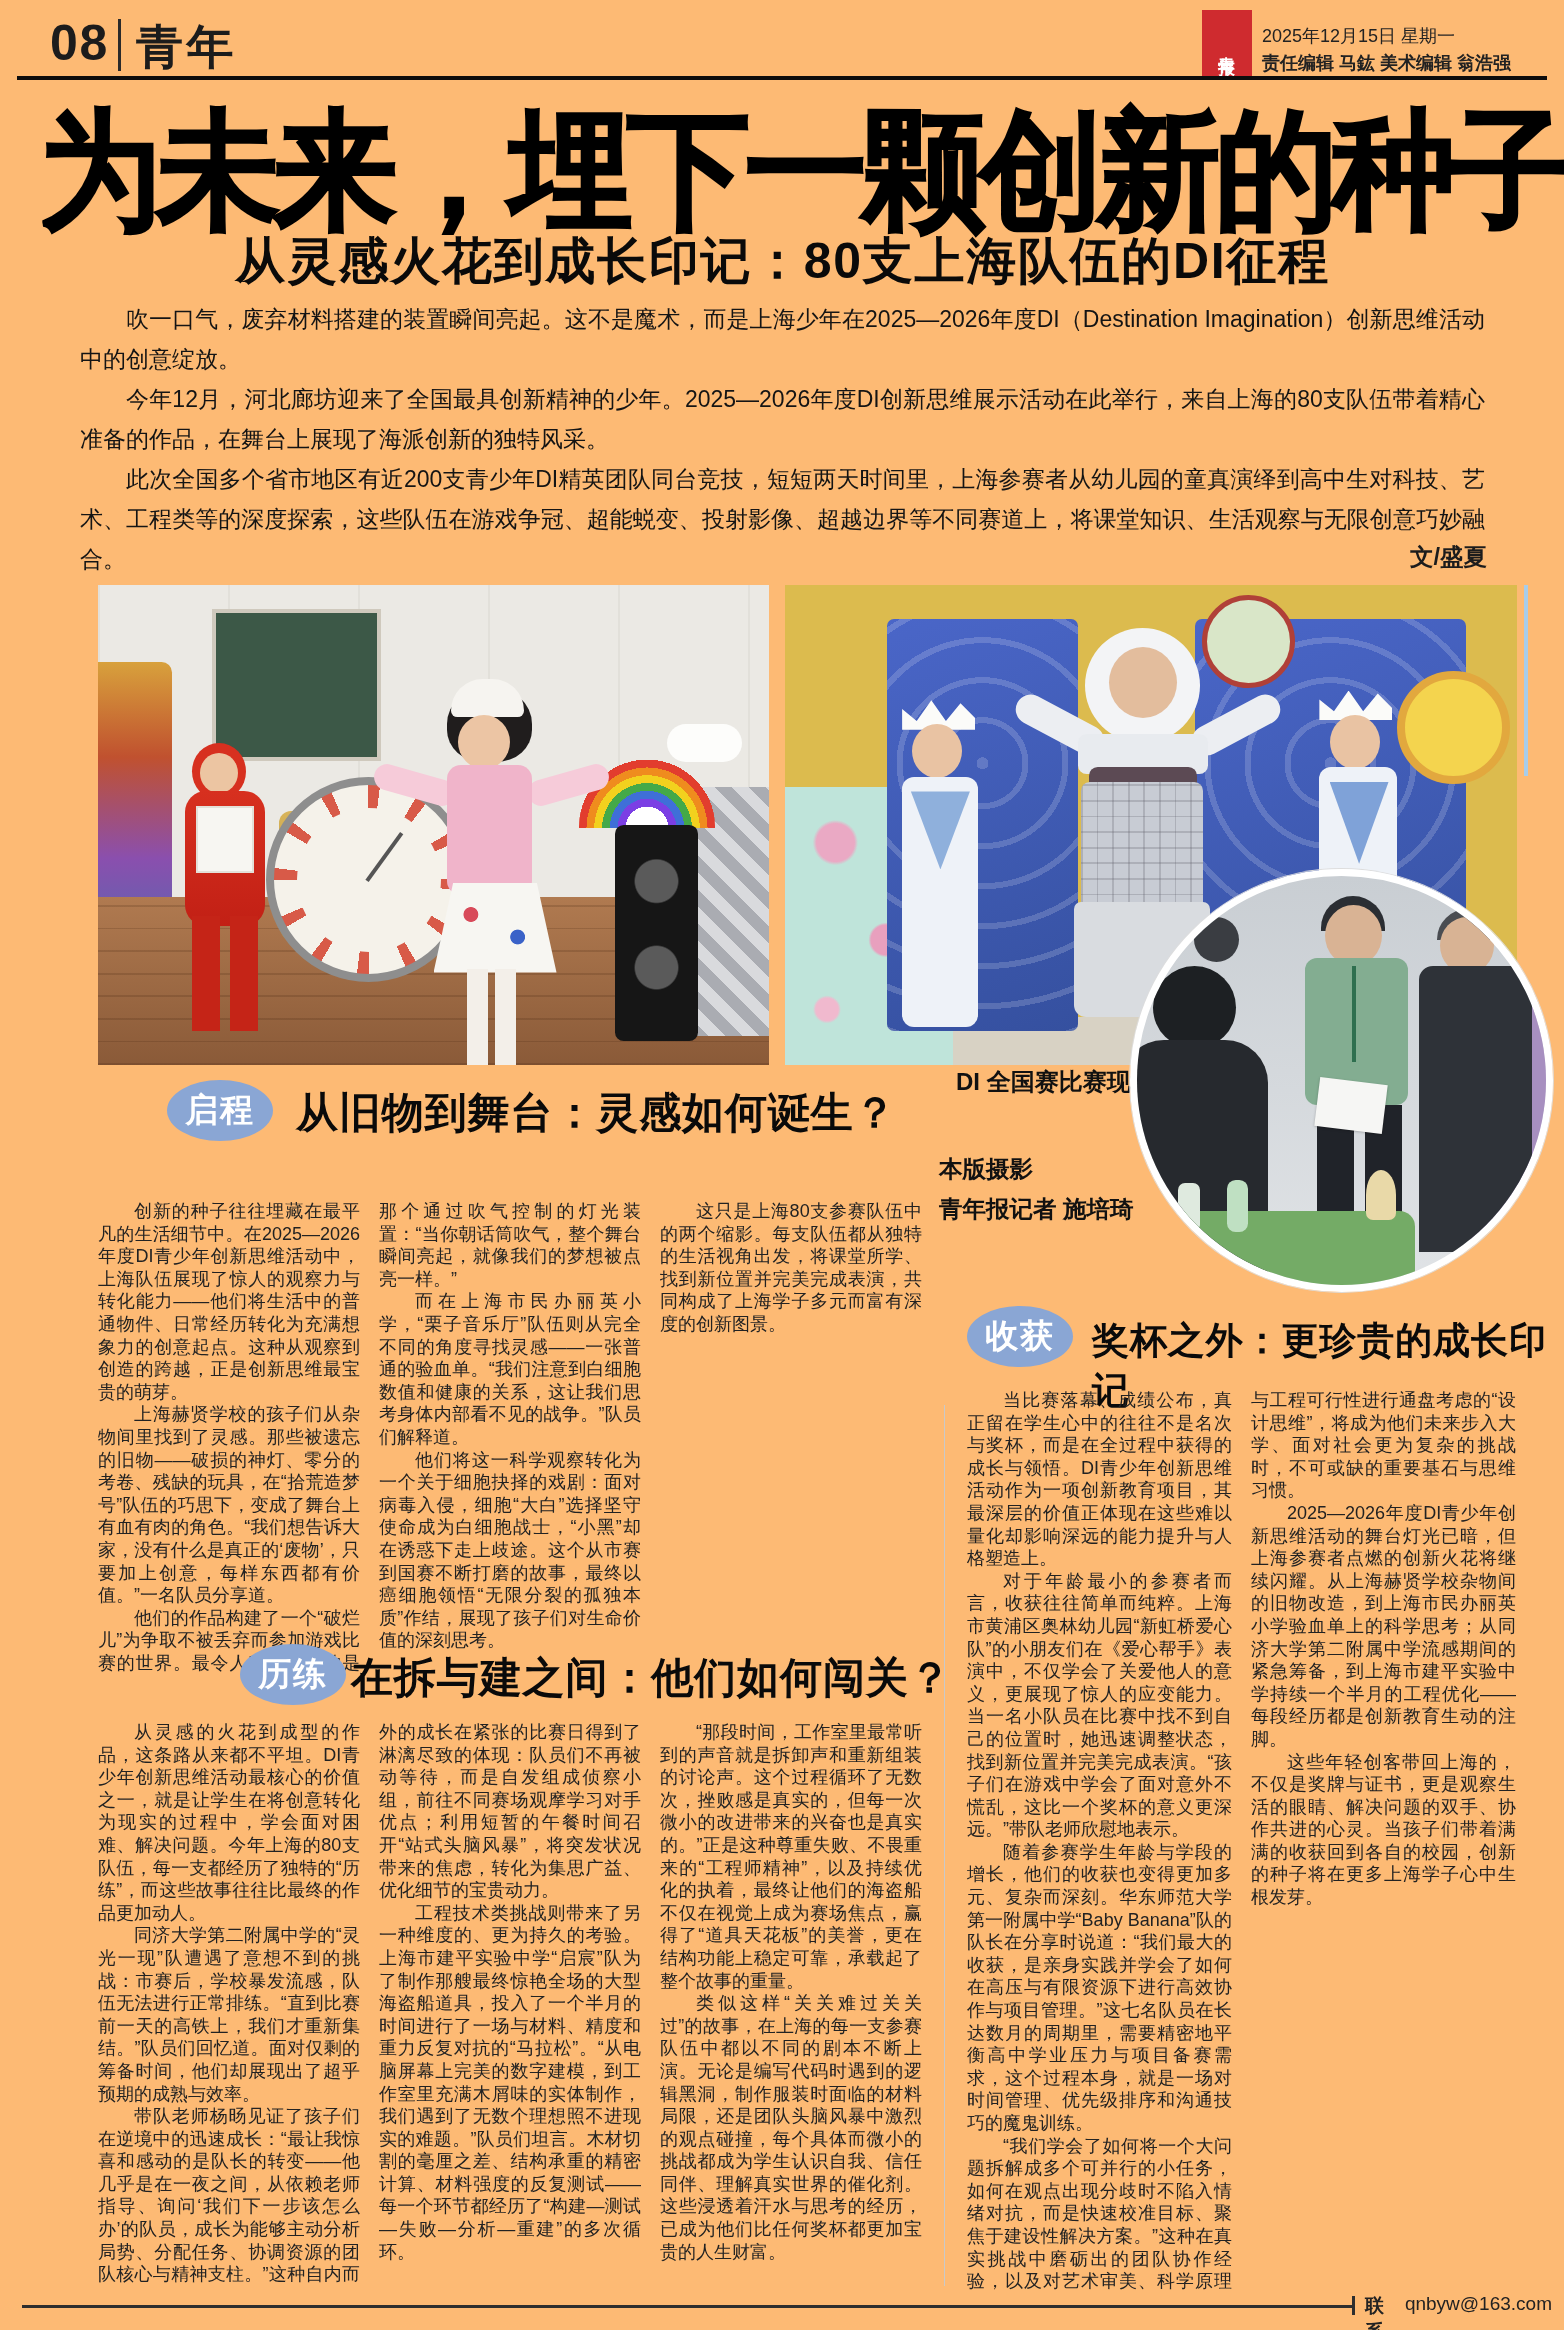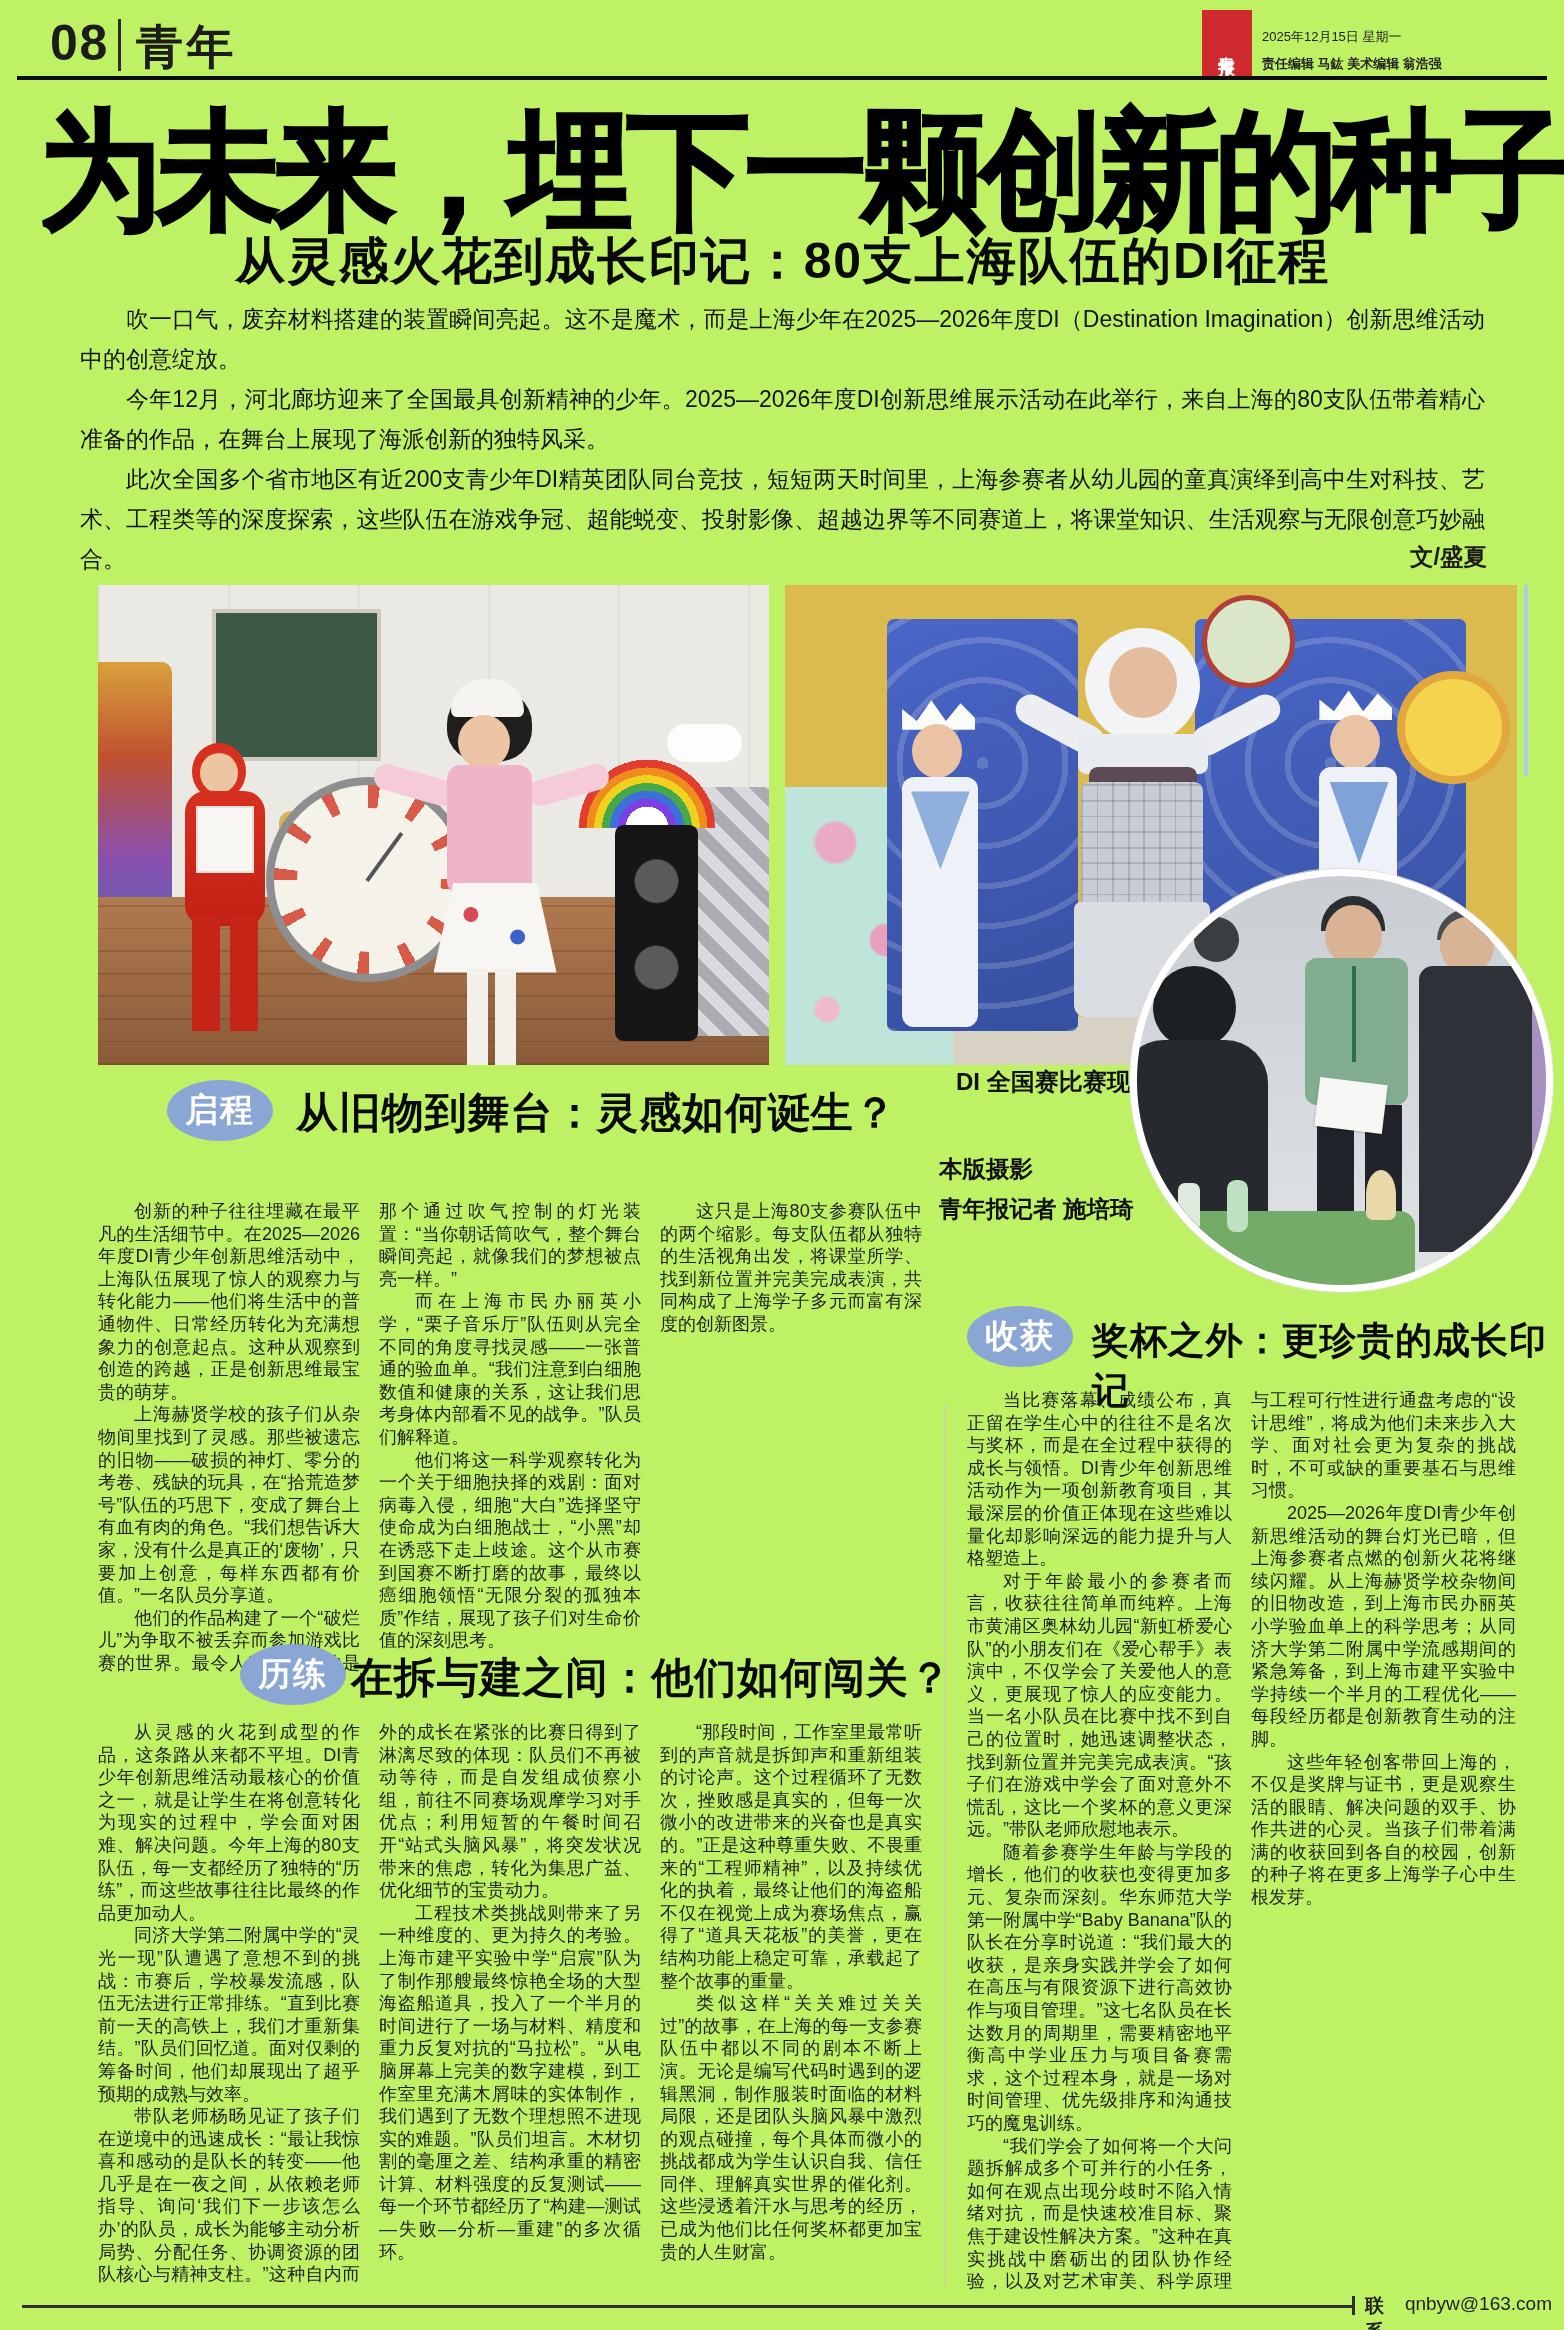--- a/index.html
+++ b/index.html
@@ -1,27 +1,27 @@
 <!DOCTYPE html>
 <html style="font-size:14px"><head>
 <meta charset="utf-8">
 <style>
   html,body{margin:0;padding:0;background:#fff;}
-  .page{position:relative;width:1565px;height:2330px;background:#bef264;overflow:hidden;
+  .page{position:relative;width:1565px;height:2330px;background:#fdba74;overflow:hidden;
         font-family:"Liberation Sans",sans-serif;color:#1c1c1c;}
   .abs{position:absolute;}
 
   
   .page-num{left:50px;top:14px;font-size:50px;font-weight:700;letter-spacing:1.7px;}
   .mast-divider{left:118px;top:19px;width:2.6px;height:52px;background:#2a2a2a;}
   .section-name{left:136px;top:15.6px;font-size:47px;font-weight:700;letter-spacing:3.5px;}
   .logo-box{left:1202px;top:10.4px;width:50px;height:70px;background:#cf2b2f;color:#fff;
             display:flex;align-items:center;justify-content:center;
             writing-mode:vertical-rl;font-size:16.5px;font-weight:700;letter-spacing:1.7px;}
-  .date-block{left:1262px;top:22.6px;font-size:13px;line-height:27px;color:#222;}
+  .date-block{left:1262px;top:22.6px;font-size:18px;line-height:27px;color:#222;}
   .editors{font-weight:700;}
   .mast-rule{left:17.4px;top:76px;width:1530px;height:3.5px;background:#0d0d0d;}
 
   
   .headline{left:0;top:85px;width:1565px;text-align:center;font-size:129px;font-weight:900;
             letter-spacing:-5.2px;white-space:nowrap;color:#000;transform:scaleX(.95);
             -webkit-text-stroke:2.6px #000;}
   .subhead{left:0;top:228px;width:1565px;text-align:center;font-size:50px;font-weight:800;
            letter-spacing:1.7px;color:#0a0a0a;}
 

